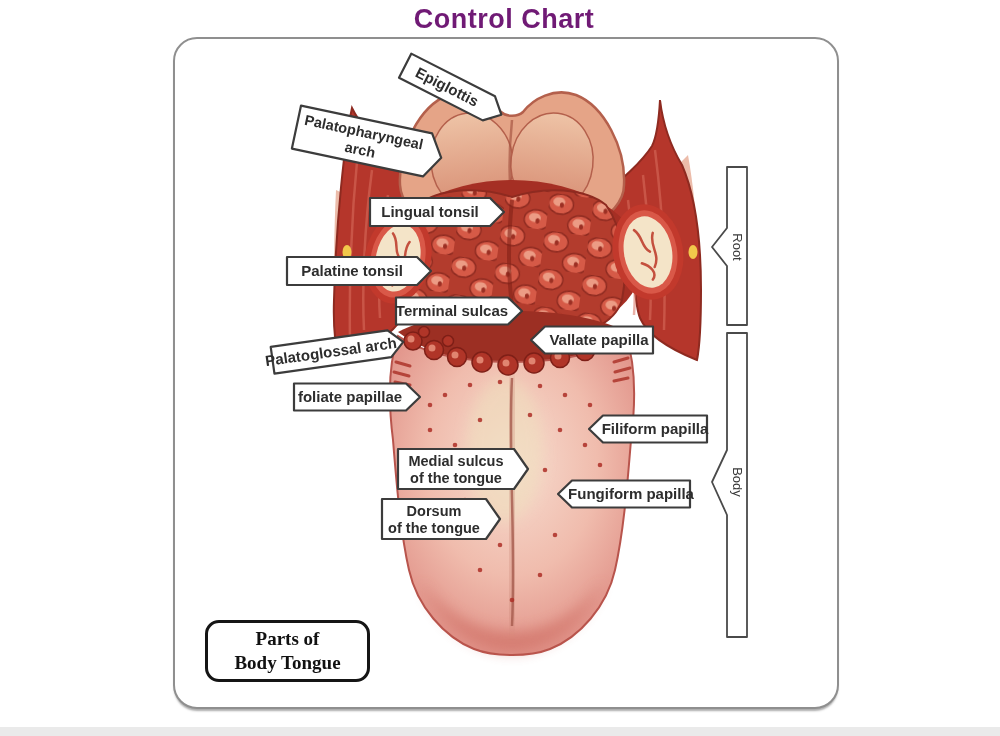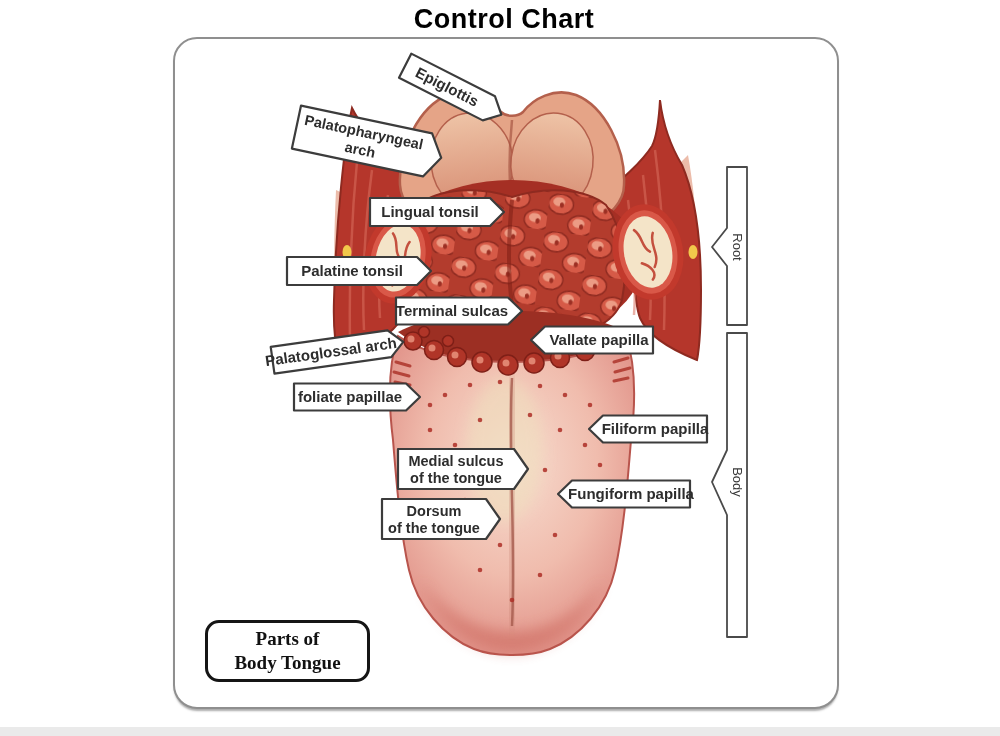--- a/index.html
+++ b/index.html
@@ -2,21 +2,21 @@
 <html><head>
 <meta charset="utf-8">
 <style>
   html,body{margin:0;padding:0;}
   body{
     width:1000px;height:736px;position:relative;background:#ffffff;
     font-family:"Liberation Sans","DejaVu Sans",sans-serif;overflow:hidden;
   }
   .title{
     position:absolute;left:173px;top:4px;width:662px;text-align:center;
-    font-size:27px;font-weight:bold;color:#000000;letter-spacing:.5px;
+    font-size:27px;font-weight:bold;color:#701a75;letter-spacing:.5px;
   }
   .panel{
     position:absolute;left:173px;top:37px;width:662px;height:668px;
     border:2px solid #8f8f8f;border-radius:24px;background:#fff;
     box-shadow:0 3px 2px -1px rgba(90,90,90,.5);
   }
   .svg-stage{position:absolute;left:0;top:0;}
   .caption-box{
     position:absolute;left:205px;top:620px;width:165px;height:62px;
     border:3px solid #151515;border-radius:14px;background:#fff;

